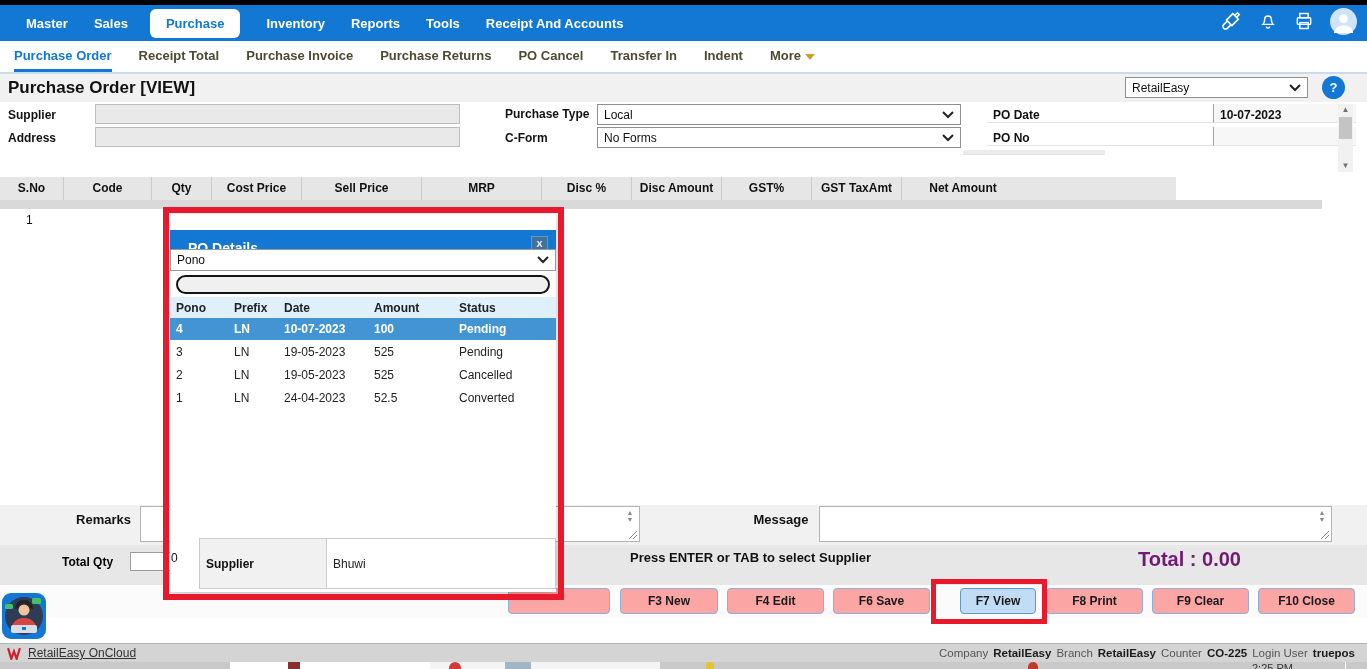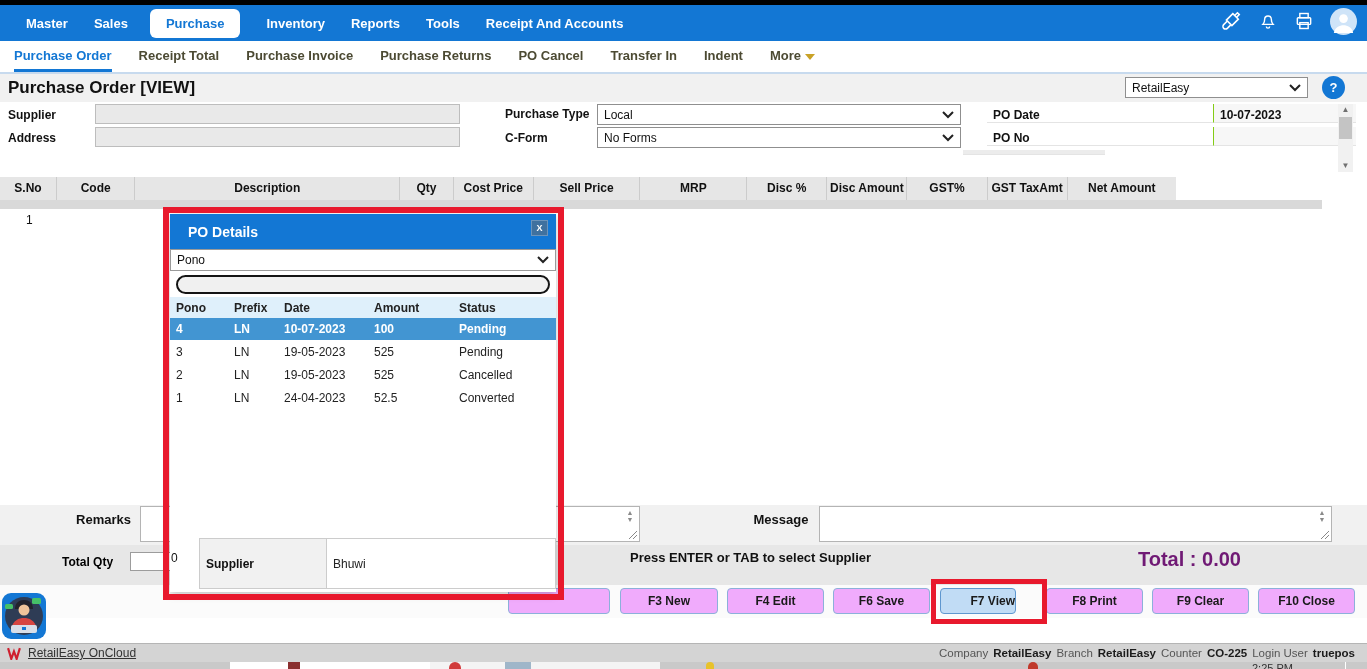--- a/index.html
+++ b/index.html
@@ -67,27 +67,27 @@
   .textarea-box { background:#fff; border:1px solid #b4b4b4; }
   #remarks-textarea { left:140px; top:506px; width:500px; height:36px; z-index:1; }
   #message-textarea { left:819px; top:506px; width:513px; height:36px; }
   .spinner { position:absolute; top:2px; right:3px; width:12px; font-size:7px; color:#8a8a8a; line-height:7px; text-align:center; }
   .resize-h { position:absolute; bottom:1px; right:1px; }
   #totalqty-label { left:62px; top:555px; font-size:12px; font-weight:bold; }
   #totalqty-input { left:130px; top:552px; width:47px; height:19px; background:#fff; border:1px solid #9c9c9c; }
   #hint-text { left:630px; top:550px; font-size:13px; font-weight:bold; color:#111; }
   #total-text { left:1138px; top:548px; font-size:20px; font-weight:bold; color:#701a75; }
 
-  .fn-btn { position:absolute; top:588px; height:26px; background:#f0abfc; border:1px solid #8cb0da; border-radius:4px; font-size:12px; font-weight:bold; color:#1a1a1a; text-align:center; line-height:24px; cursor:pointer; }
+  .fn-btn { position:absolute; top:588px; height:26px; background:#fca5a5; border:1px solid #8cb0da; border-radius:4px; font-size:12px; font-weight:bold; color:#1a1a1a; text-align:center; line-height:24px; cursor:pointer; }
   .fn-btn.active { background:#c1dcf5; border-color:#5f97cf; }
 
   
   #modal-red-frame { left:163px; top:207px; width:401px; height:393px; border:6px solid #e8192d; z-index:30; pointer-events:none; }
   #po-modal { left:170px; top:214px; width:386px; height:378px; background:#fff; z-index:20; box-shadow:0 2px 8px rgba(0,0,0,.25); }
-  #po-modal-header { position:absolute; left:0; top:0; width:386px; height:35px; background:#1377d4; }
+  #po-modal-header { position:absolute; left:0; top:16px; width:386px; height:35px; background:#1377d4; }
   #po-modal-title { position:absolute; left:18px; top:10px; color:#fff; font-size:14px; font-weight:bold; }
   #po-modal-close { position:absolute; right:8px; top:6px; width:17px; height:16px; background:#40719f; border:1px solid #6d94ba; color:#fff; font-size:9px; font-weight:bold; text-align:center; line-height:14px; cursor:pointer; }
   #po-filter-select { position:absolute; left:0; top:35px; width:386px; height:22px; border:1px solid #9a9a9a; }
   #po-search-input { position:absolute; left:6px; top:61px; width:374px; height:19px; border:2px solid #141414; border-radius:10px; background:#f0f0f0; }
   #po-list-header { position:absolute; left:0; top:83px; width:386px; height:21px; display:flex; background:#dff0fb; align-items:center; }
   .plh { font-size:12px; font-weight:bold; color:#222; }
   .m0{width:64px; padding-left:6px}.m1{width:50px}.m2{width:90px}.m3{width:85px}.m4{flex:1}
   .po-row { position:absolute; left:0; width:386px; height:22px; display:flex; align-items:center; font-size:12px; color:#222; cursor:pointer; }
   .po-row.selected { background:#4295d2; color:#fff; font-weight:bold; }
   #po-supplier-panel { position:absolute; left:29px; top:324px; width:357px; height:51px; display:flex; border:1px solid #ccc; }
@@ -208,21 +208,20 @@
 
 <div class="abs" id="form-scrollbar">
   <div class="arr">▲</div>
   <div id="form-scroll-thumb"></div>
   <div class="arr" id="form-scroll-down">▼</div>
 </div>
 
 <div class="abs" id="items-header">
   <div class="ih-cell c0">S.No</div>
   <div class="ih-cell c1">Code</div>
-  <div class="ih-cell c2">Description</div>
   <div class="ih-cell c3">Qty</div>
   <div class="ih-cell c4">Cost Price</div>
   <div class="ih-cell c5">Sell Price</div>
   <div class="ih-cell c6">MRP</div>
   <div class="ih-cell c7">Disc %</div>
   <div class="ih-cell c8">Disc Amount</div>
   <div class="ih-cell c9">GST%</div>
   <div class="ih-cell c10">GST TaxAmt</div>
   <div class="ih-cell c11">Net Amount</div>
 </div>
@@ -251,21 +250,21 @@
 <div class="abs" id="totalqty-label">Total Qty</div>
 <div class="abs" id="totalqty-input"></div>
 <div class="abs" id="qty-overlay">0</div>
 <div class="abs" id="hint-text">Press ENTER or TAB to select Supplier</div>
 <div class="abs" id="total-text">Total : 0.00</div>
 
 <div class="fn-btn" style="left:508px; width:102px;"></div>
 <div class="fn-btn" style="left:620px; width:98px;">F3 New</div>
 <div class="fn-btn" style="left:727px; width:97px;">F4 Edit</div>
 <div class="fn-btn" style="left:833px; width:97px;">F6 Save</div>
-<div class="fn-btn active" style="left:940px; width:76px;text-align:right;">F7 View</div>
+<div class="fn-btn active" style="left:960px; width:76px;">F7 View</div>
 <div class="fn-btn" style="left:1046px; width:97px;">F8 Print</div>
 <div class="fn-btn" style="left:1152px; width:97px;">F9 Clear</div>
 <div class="fn-btn" style="left:1258px; width:97px;">F10 Close</div>
 <div class="abs" id="f7-red-frame"></div>
 
 <div class="abs" id="po-modal">
   <div id="po-modal-header">
     <span id="po-modal-title">PO Details</span>
     <span id="po-modal-close">X</span>
   </div>

